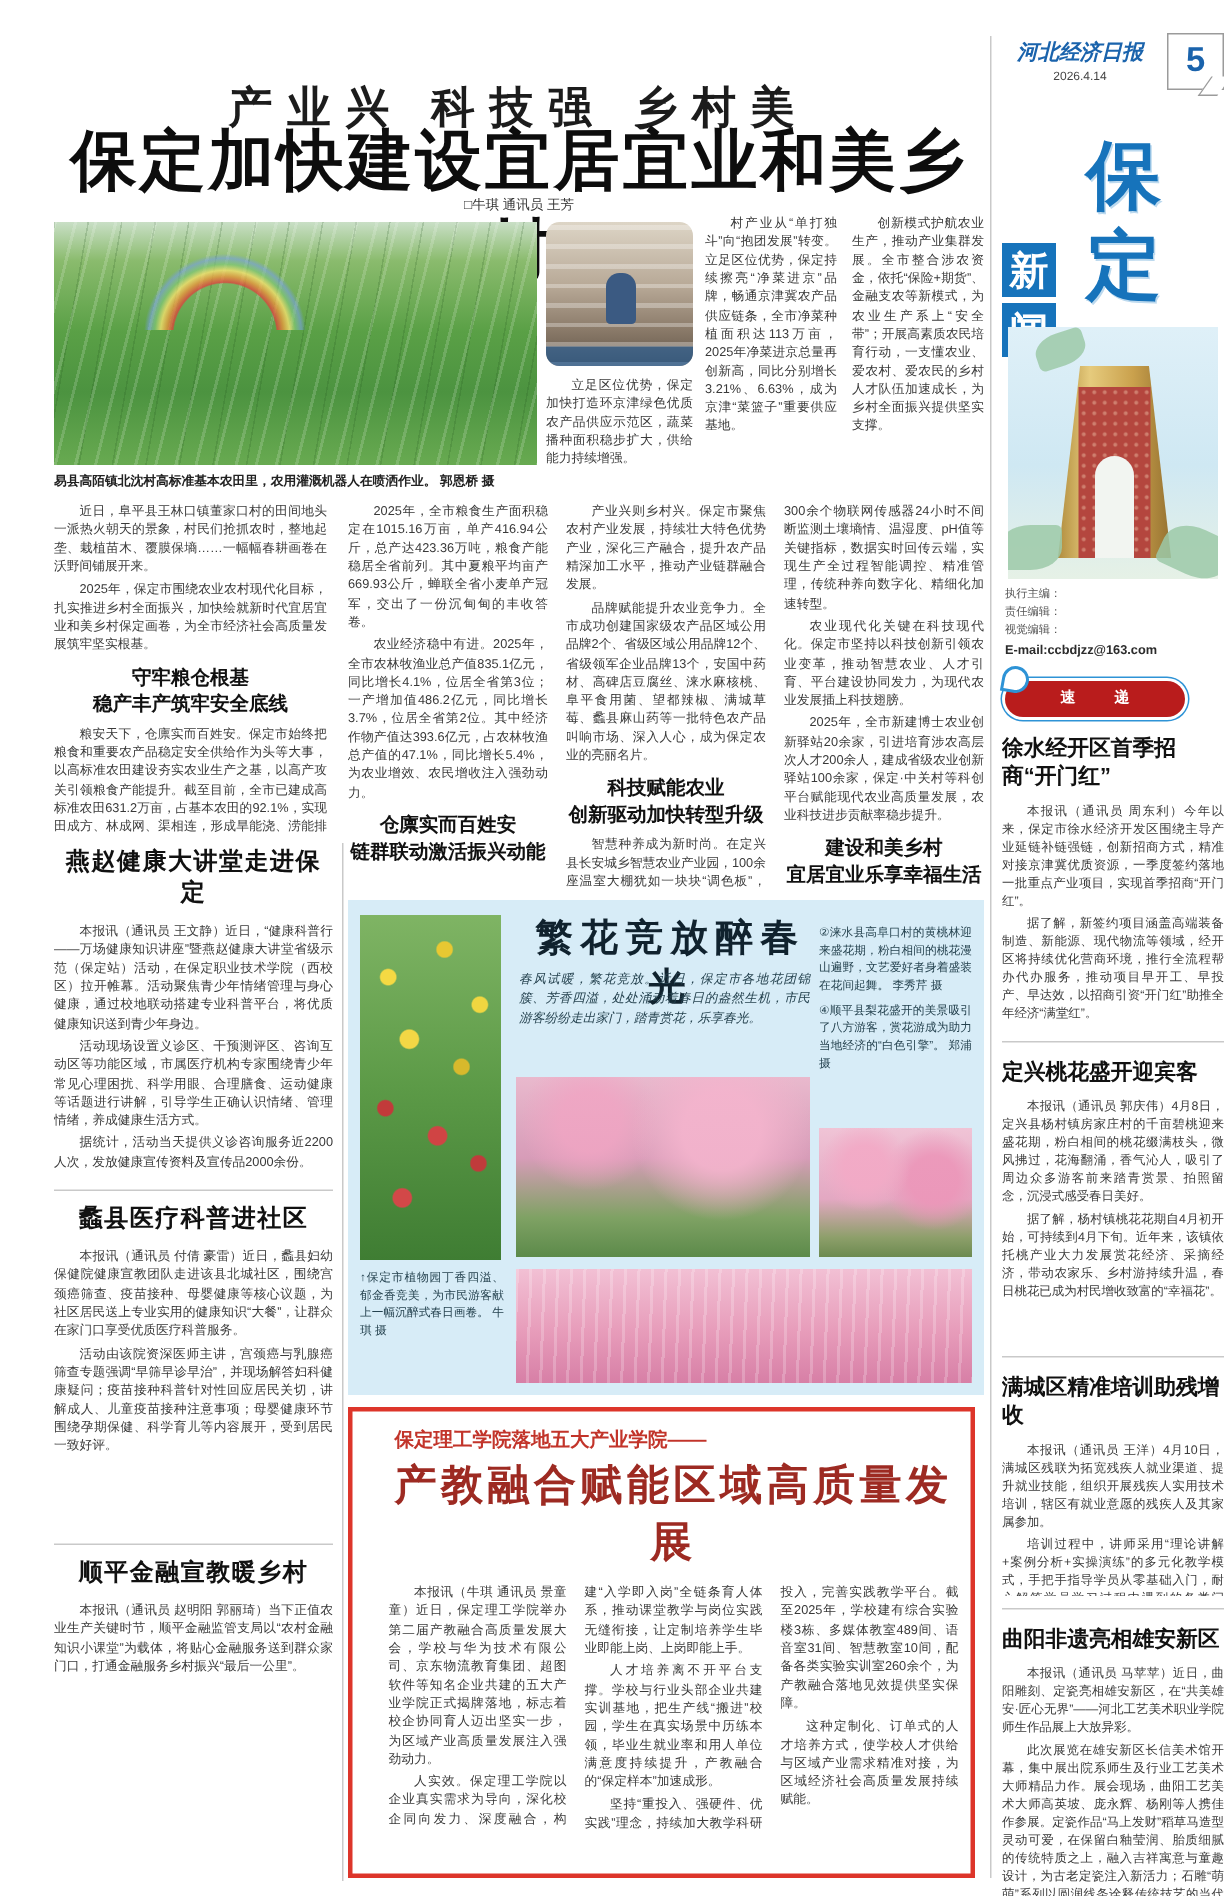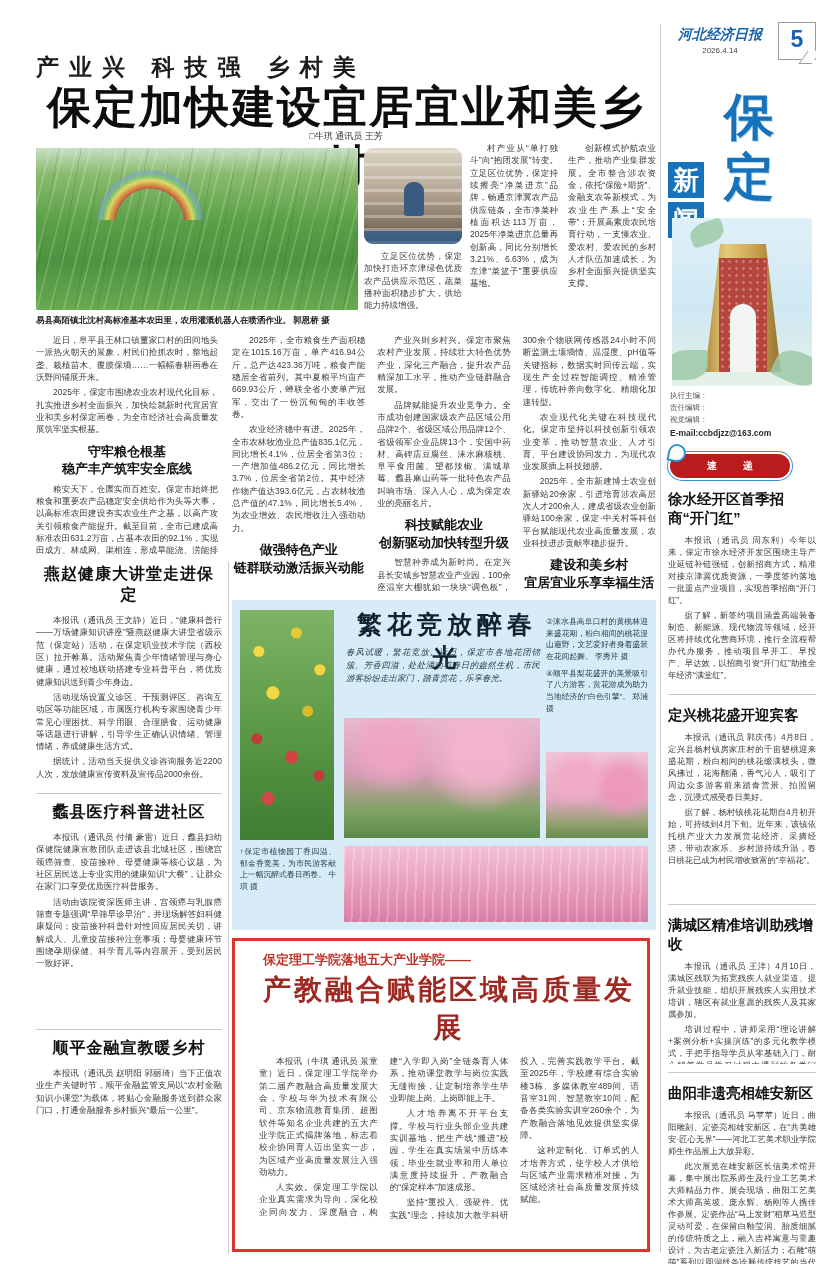--- a/index.html
+++ b/index.html
@@ -6,22 +6,22 @@
   .page{position:relative;width:820px;height:1264px;margin:0 auto;background:#ffffff;
         font-family:"Liberation Sans","DejaVu Sans",sans-serif;color:#222;overflow:hidden;}
   
   .p{font-size:8.5px;line-height:1.45;text-align:justify;color:#3a3a3a;margin:0 0 3px 0;text-indent:2em;}
   .subhead{font-size:13px;font-weight:bold;color:#111;text-align:center;line-height:1.35;margin:7px 0 5px 0;}
   .rail-title{font-size:16px;font-weight:bold;color:#111;text-align:center;letter-spacing:1px;margin:2px 0 8px 0;}
   .side-title{font-size:14.5px;font-weight:bold;color:#111;text-align:left;line-height:1.3;margin:2px 0 6px 0;}
   .divider-h{position:absolute;height:1px;background:#c9c9c9;}
   .divider-v{position:absolute;width:1px;background:#c9c9c9;}
   
-  .kicker{position:absolute;left:36px;top:52px;width:620px;
-          font-size:23px;font-weight:bold;letter-spacing:10px;color:#1c1c1c;}
+  .kicker{position:absolute;left:36px;top:52px;width:620px;text-align:center;
+          font-size:29px;font-weight:bold;letter-spacing:10px;color:#1c1c1c;}
   .headline{position:absolute;left:30px;top:78px;width:632px;text-align:center;
             font-size:44px;font-weight:900;letter-spacing:2px;color:#0d0d0d;
             font-family:"Liberation Serif","DejaVu Serif",serif;}
   .byline{position:absolute;left:36px;top:130px;width:620px;text-align:center;font-size:9px;color:#333;}
   .photo-big{position:absolute;left:36px;top:148px;width:322px;height:162px;overflow:hidden;
      background:linear-gradient(180deg,#c9dfc6 0%,#8abb6d 16%,#5aa046 45%,#4c9340 70%,#68aa51 100%);}
   .photo-big .furrows{position:absolute;inset:0;
      background:repeating-linear-gradient(104deg,rgba(255,255,255,.16) 0 2px,rgba(0,0,0,0) 2px 13px),
                 repeating-linear-gradient(100deg,rgba(30,80,25,.18) 0 1px,rgba(0,0,0,0) 1px 22px);}
   .rainbow{position:absolute;left:54px;top:8px;width:120px;height:64px;
@@ -154,21 +154,21 @@
       <span>守牢粮仓根基</span><br>
       <span>稳产丰产筑牢安全底线</span>
     </div>
     <div class="p">粮安天下，仓廪实而百姓安。保定市始终把粮食和重要农产品稳定安全供给作为头等大事，以高标准农田建设夯实农业生产之基，以高产攻关引领粮食产能提升。截至目前，全市已建成高标准农田631.2万亩，占基本农田的92.1%，实现田成方、林成网、渠相连，形成旱能浇、涝能排的稳产高产良田体系。</div>
   </div>
 
   <div class="story-cols">
     <div class="p">2025年，全市粮食生产面积稳定在1015.16万亩，单产416.94公斤，总产达423.36万吨，粮食产能稳居全省前列。其中夏粮平均亩产669.93公斤，蝉联全省小麦单产冠军，交出了一份沉甸甸的丰收答卷。</div>
     <div class="p">农业经济稳中有进。2025年，全市农林牧渔业总产值835.1亿元，同比增长4.1%，位居全省第3位；一产增加值486.2亿元，同比增长3.7%，位居全省第2位。其中经济作物产值达393.6亿元，占农林牧渔总产值的47.1%，同比增长5.4%，为农业增效、农民增收注入强劲动力。</div>
     <div class="subhead">
-      <span>做强特色产业</span><br>
+      <span>仓廪实而百姓安</span><br>
       <span>链群联动激活振兴动能</span>
     </div>
     <div class="p">产业兴则乡村兴。保定市聚焦农村产业发展，持续壮大特色优势产业，深化三产融合，提升农产品精深加工水平，推动产业链群融合发展。</div>
     <div class="p">品牌赋能提升农业竞争力。全市成功创建国家级农产品区域公用品牌2个、省级区域公用品牌12个、省级领军企业品牌13个，安国中药材、高碑店豆腐丝、涞水麻核桃、阜平食用菌、望都辣椒、满城草莓、蠡县麻山药等一批特色农产品叫响市场、深入人心，成为保定农业的亮丽名片。</div>
     <div class="subhead">
       <span>科技赋能农业</span><br>
       <span>创新驱动加快转型升级</span>
     </div>
     <div class="p">智慧种养成为新时尚。在定兴县长安城乡智慧农业产业园，100余座温室大棚犹如一块块“调色板”，300余个物联网传感器24小时不间断监测土壤墒情、温湿度、pH值等关键指标，数据实时回传云端，实现生产全过程智能调控、精准管理，传统种养向数字化、精细化加速转型。</div>
     <div class="p">农业现代化关键在科技现代化。保定市坚持以科技创新引领农业变革，推动智慧农业、人才引育、平台建设协同发力，为现代农业发展插上科技翅膀。</div>

